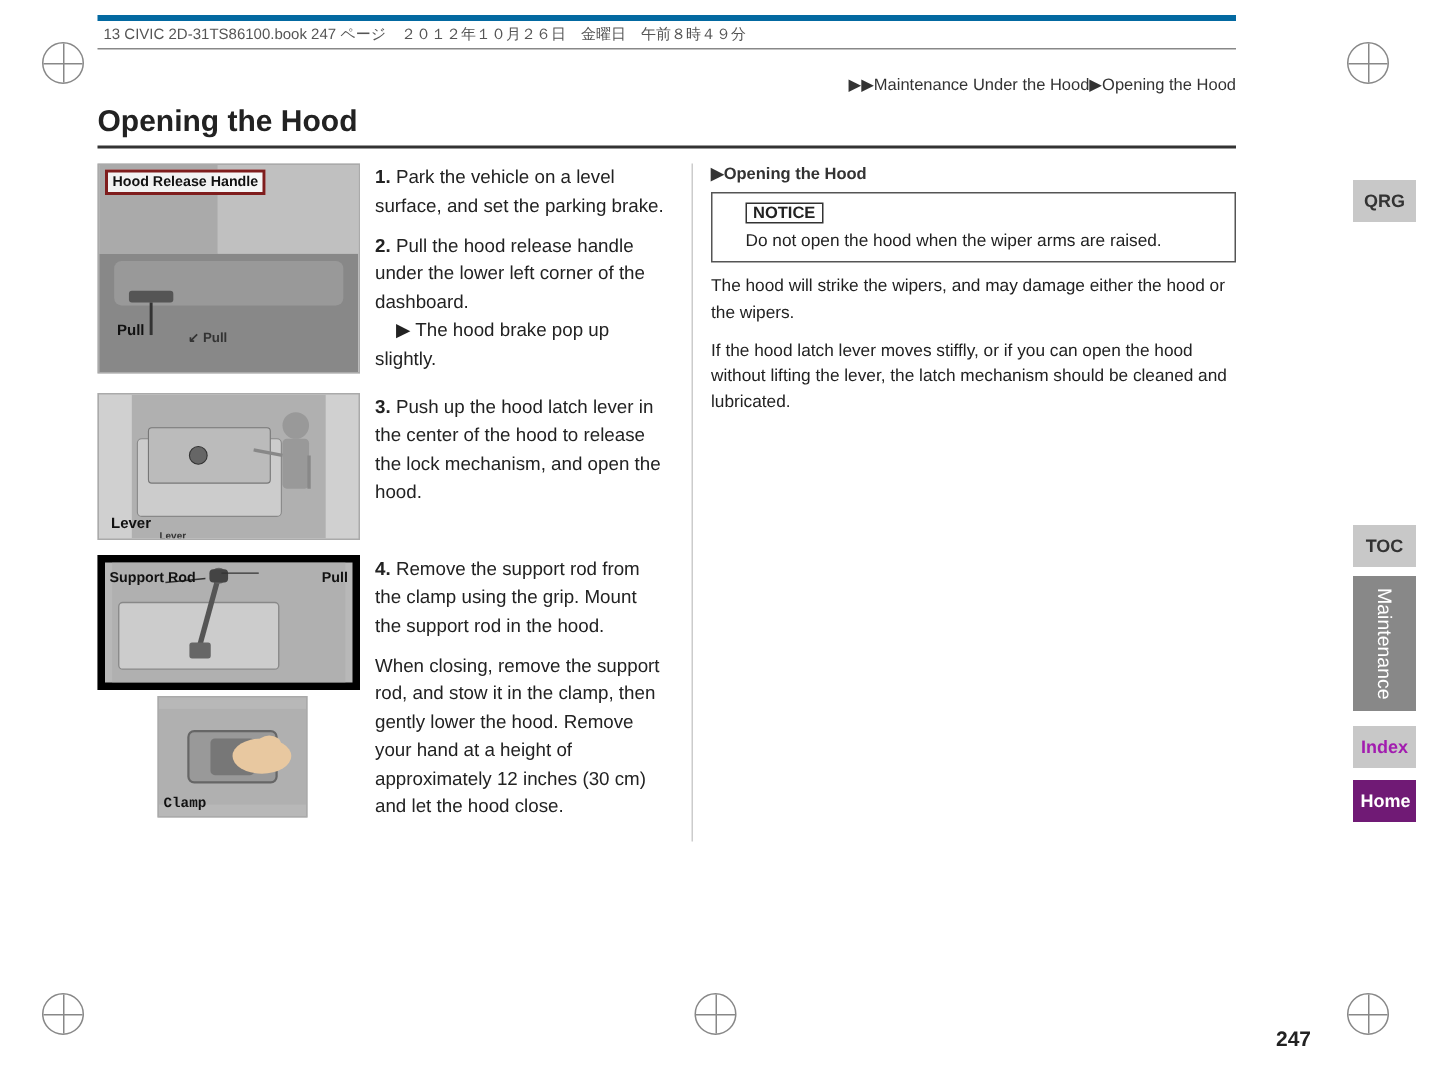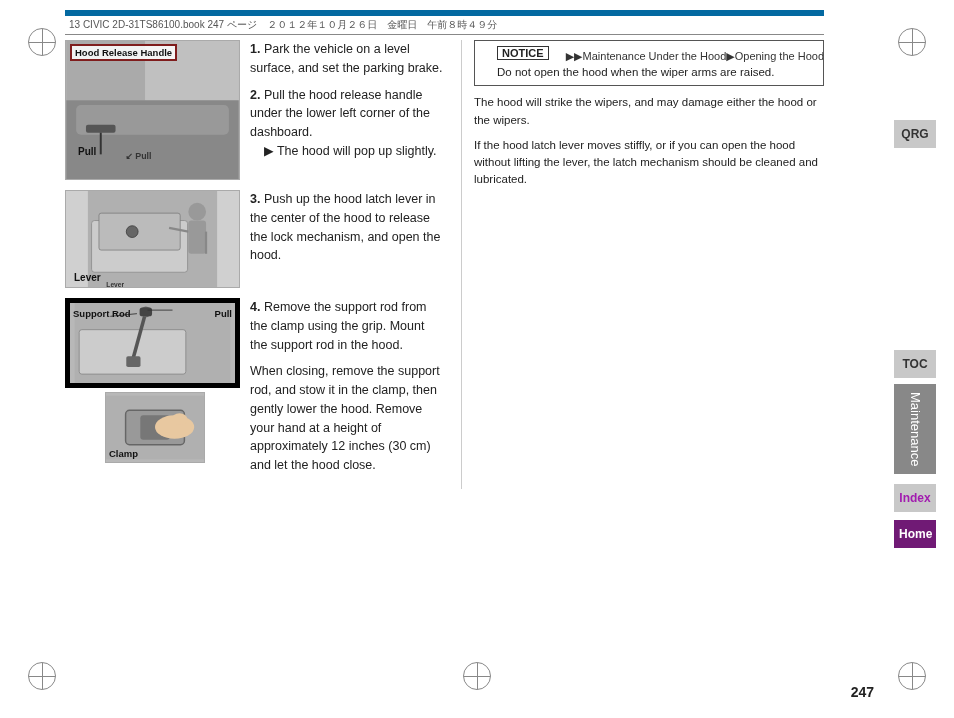--- a/index.html
+++ b/index.html
@@ -175,27 +175,27 @@
 
     .right-text {
       font-size: 11.5px;
       line-height: 1.5;
       margin-bottom: 8px;
     }
 
     
     .side-nav {
       position: absolute;
-      right: 0;
+      right: 10px;
       top: 0;
       width: 60px;
       height: 718px;
       display: flex;
       flex-direction: column;
-      align-items: flex-start;
+      align-items: flex-end;
     }
 
     .nav-btn {
       width: 42px;
       padding: 6px 4px;
       text-align: center;
       font-size: 12px;
       font-weight: bold;
       cursor: pointer;
       margin-bottom: 2px;
@@ -266,21 +266,21 @@
     }
 
     
     .meta-line {
       position: absolute;
       top: 10px;
       left: 65px;
       right: 130px;
       font-size: 10px;
       color: #555;
-      border-top: 6px solid #0369a1;
+      border-top: 4px solid #0369a1;
       border-bottom: 1px solid #888;
       padding: 2px 4px;
     }
   </style>
 </head>
 <body>
 
 <div class="corner corner-tl"></div>
 <div class="corner corner-tr"></div>
 <div class="corner corner-bl"></div>
@@ -300,20 +300,21 @@
   <div class="nav-btn nav-toc">TOC</div>
   <div class="nav-maintenance">Maintenance</div>
   <div class="nav-btn nav-index">Index</div>
   <div class="nav-btn nav-home">Home</div>
 </div>
 
 <div class="page-number">247</div>
 
 <div class="main-content">
 
+  <div class="page-title">Opening the Hood</div>
 
   <div class="content-cols">
 
     <div class="left-col">
 
       <div class="section-row">
 
         <div class="img-box img-box-1" style="position:relative;">
           <svg class="illustration" viewBox="0 0 175 140" xmlns="http://www.w3.org/2000/svg">
 
@@ -337,21 +338,21 @@
         </div>
 
         <div class="steps-block">
           <div class="step-text">
             <span class="step-num">1.</span>
             <span>Park the vehicle on a level surface, and set the parking brake.</span>
           </div>
           <div class="step-text">
             <span class="step-num">2.</span>
             <span>Pull the hood release handle under the lower left corner of the dashboard.</span><br>
-            <span style="padding-left:14px;">▶ <span>The hood will pop up slightly.</span></span>
+            <span style="padding-left:14px;">▶ <span>The hood brake pop up slightly.</span></span>
           </div>
         </div>
       </div>
 
       <div class="section-row">
 
         <div class="img-box img-box-1" style="position:relative;height:98px;">
           <svg class="illustration" viewBox="0 0 175 130" xmlns="http://www.w3.org/2000/svg">
             <rect width="175" height="130" fill="#b0b0b0"></rect>
 
@@ -395,21 +396,21 @@
 
               <rect x="58" y="60" width="16" height="12" rx="2" fill="#666"></rect>
 
               <line x1="40" y1="15" x2="70" y2="12" stroke="#333" stroke-width="1"></line>
               <line x1="110" y1="8" x2="82" y2="8" stroke="#333" stroke-width="1"></line>
             </svg>
             <div style="position:absolute;top:5px;left:3px;font-size:9.5px;font-weight:bold;color:#111;">Support Rod</div>
             <div style="position:absolute;top:5px;right:3px;font-size:9.5px;font-weight:bold;color:#111;">Pull</div>
           </div>
 
-          <div style="position:relative;width:100px;height:71px;background:#b8b8b8;border:1px solid #aaa;margin-left:40px;">
+          <div style="position:relative;width:100px;height:81px;background:#b8b8b8;border:1px solid #aaa;margin-left:40px;font-family:Liberation Mono, monospace;">
             <svg viewBox="0 0 100 65" xmlns="http://www.w3.org/2000/svg" style="width:100%;height:100%;">
               <rect width="100" height="65" fill="#b0b0b0"></rect>
 
               <rect x="20" y="15" width="60" height="35" rx="4" fill="#999" stroke="#666" stroke-width="1.5"></rect>
               <rect x="35" y="20" width="30" height="25" rx="3" fill="#777"></rect>
 
               <ellipse cx="70" cy="32" rx="20" ry="12" fill="#e8c8a0"></ellipse>
               <ellipse cx="75" cy="24" rx="8" ry="6" fill="#e8c8a0"></ellipse>
             </svg>
             <div style="position:absolute;bottom:3px;left:3px;font-size:9.5px;font-weight:bold;color:#111;">Clamp</div>
@@ -423,20 +424,21 @@
           </div>
           <div class="step-text">
             <span>When closing, remove the support rod, and stow it in the clamp, then gently lower the hood. Remove your hand at a height of approximately 12 inches (30 cm) and let the hood close.</span>
           </div>
         </div>
       </div>
 
     </div>
 
     <div class="right-col">
+      <div class="right-section-title">▶Opening the Hood</div>
 
       <div class="notice-box">
         <div class="notice-label">NOTICE</div>
         <div class="notice-text">Do not open the hood when the wiper arms are raised.</div>
       </div>
 
       <div class="right-text">The hood will strike the wipers, and may damage either the hood or the wipers.</div>
       <div class="right-text">If the hood latch lever moves stiffly, or if you can open the hood without lifting the lever, the latch mechanism should be cleaned and lubricated.</div>
     </div>
 

